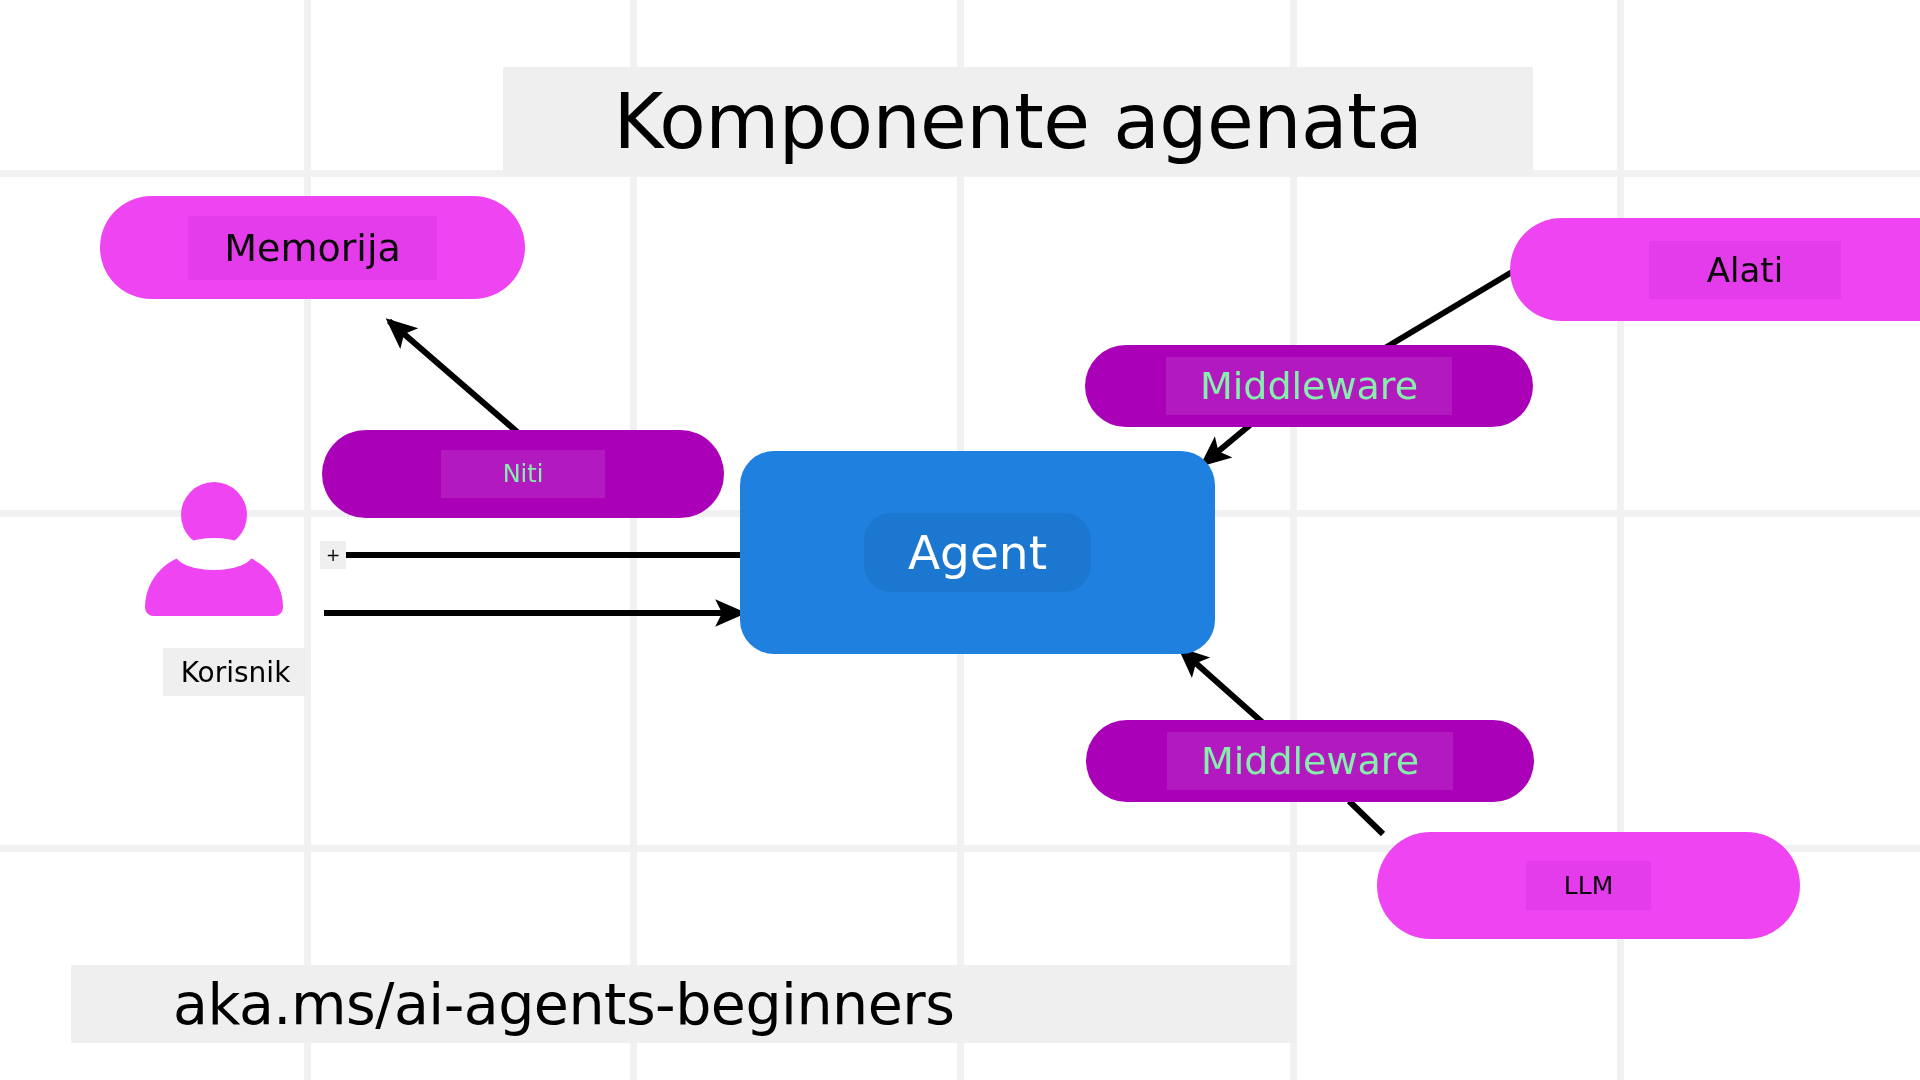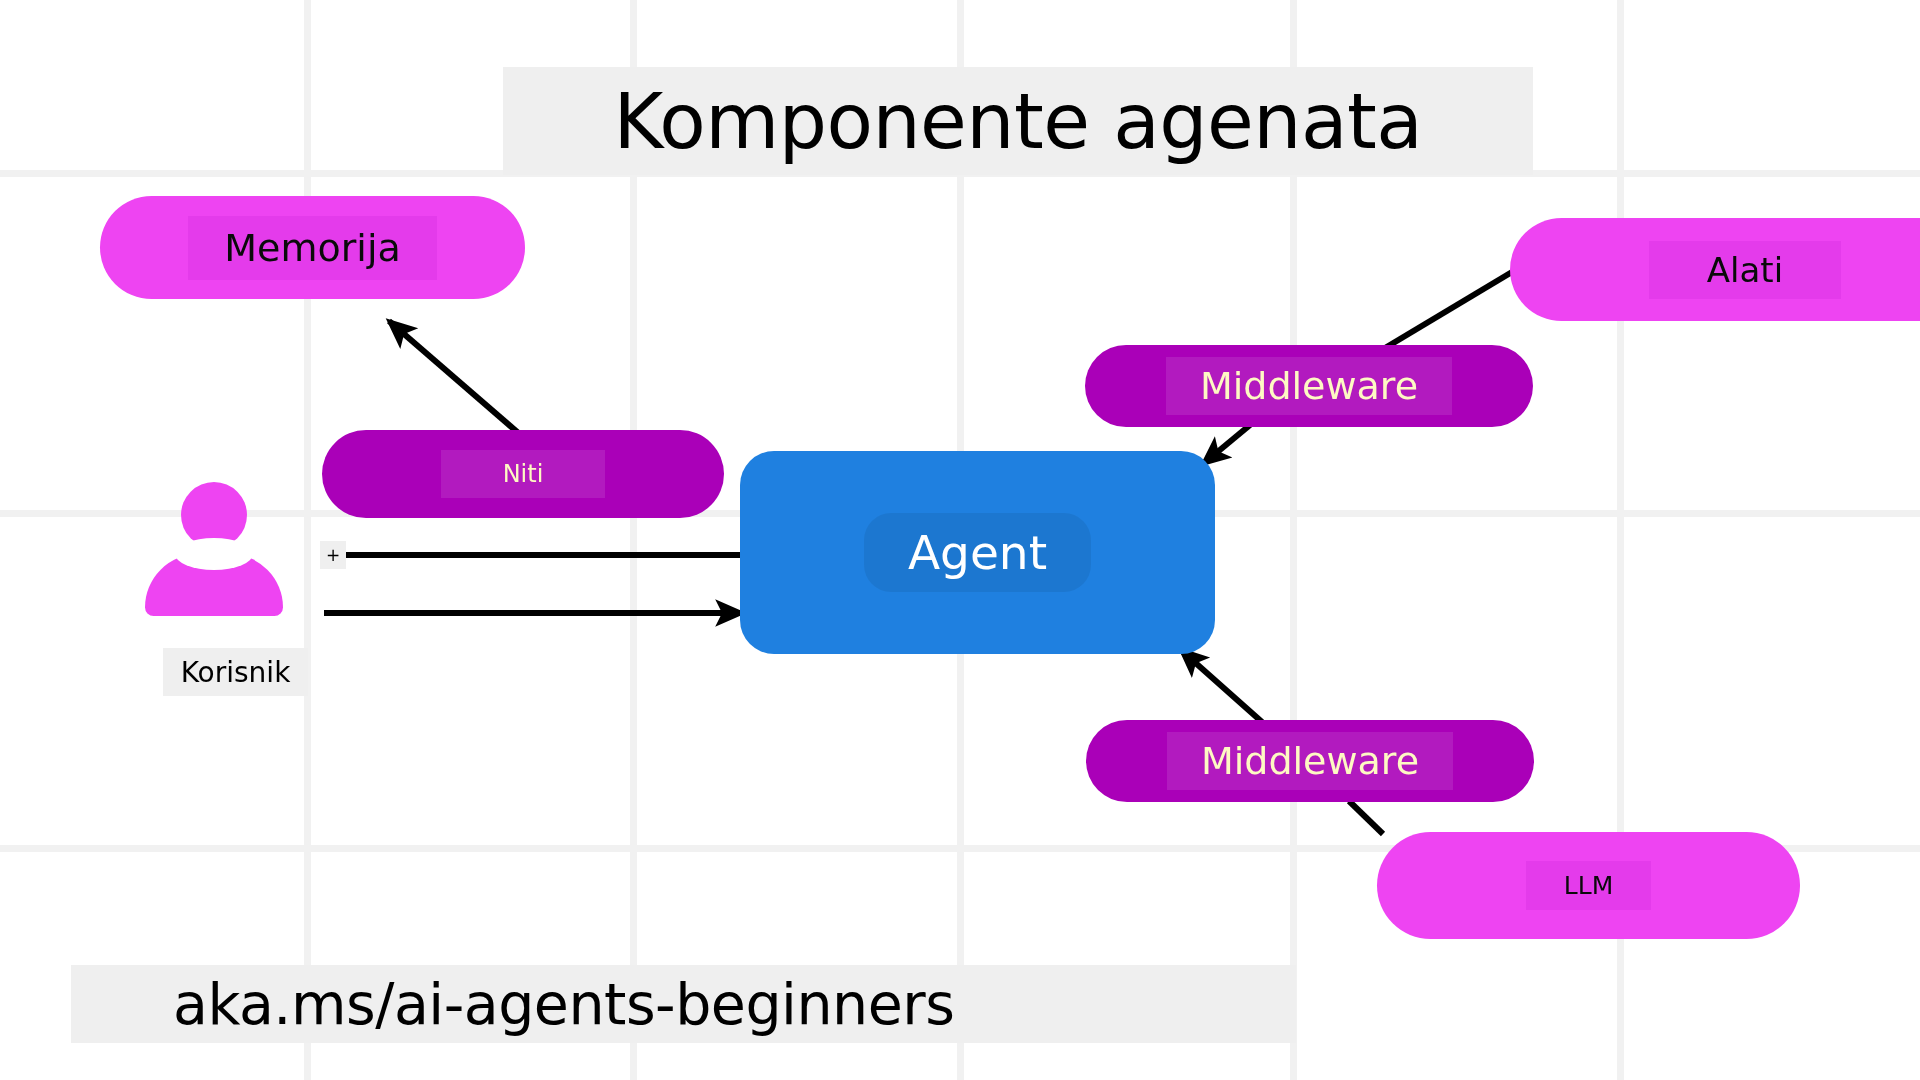--- a/index.html
+++ b/index.html
@@ -102,21 +102,21 @@
     color: #0a0a0a;
     background: rgba(205, 40, 220, 0.30);
   }
 
   
   .pill-purple {
     background: #aa00b8;
     border-radius: 999px;
   }
   .pill-purple .node-label {
-    color: #fef9c3;
+    color: #86efac;
     background: rgba(255, 255, 255, 0.10);
     text-align: right;
   }
 
   
   .box-blue {
     background: #1f80e0;
     border-radius: 34px;
   }
   .box-blue .node-label {

